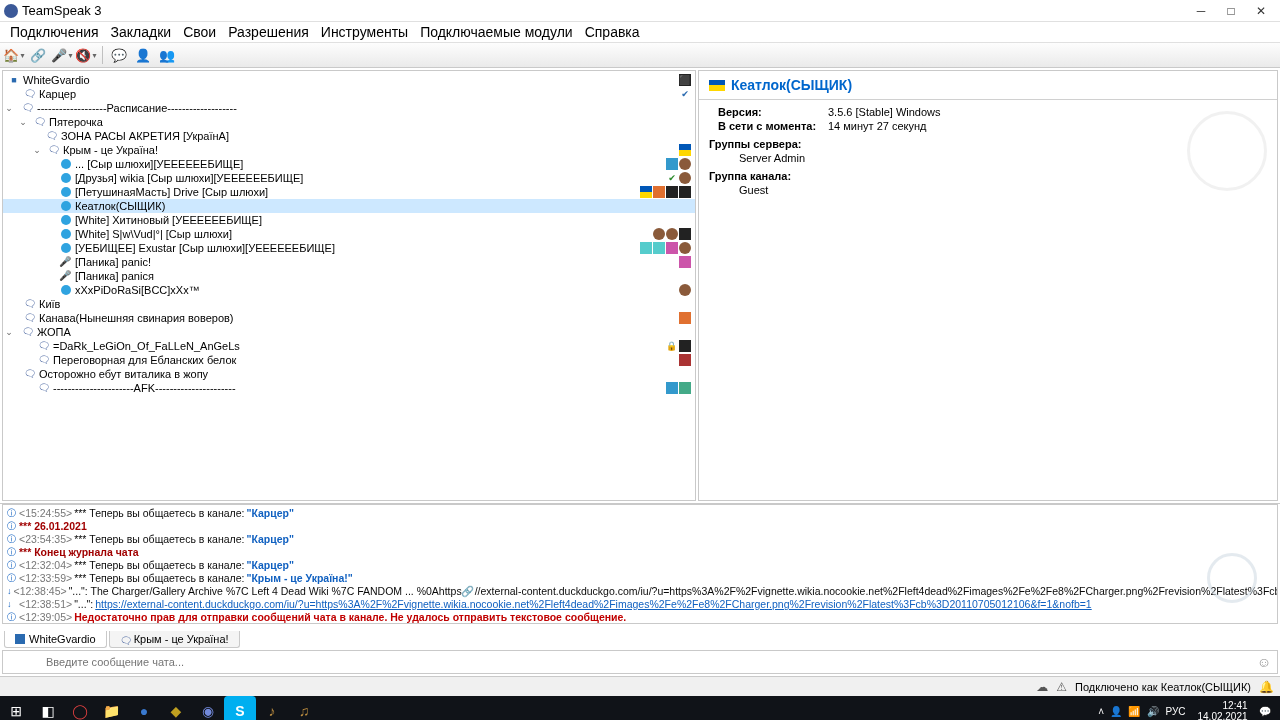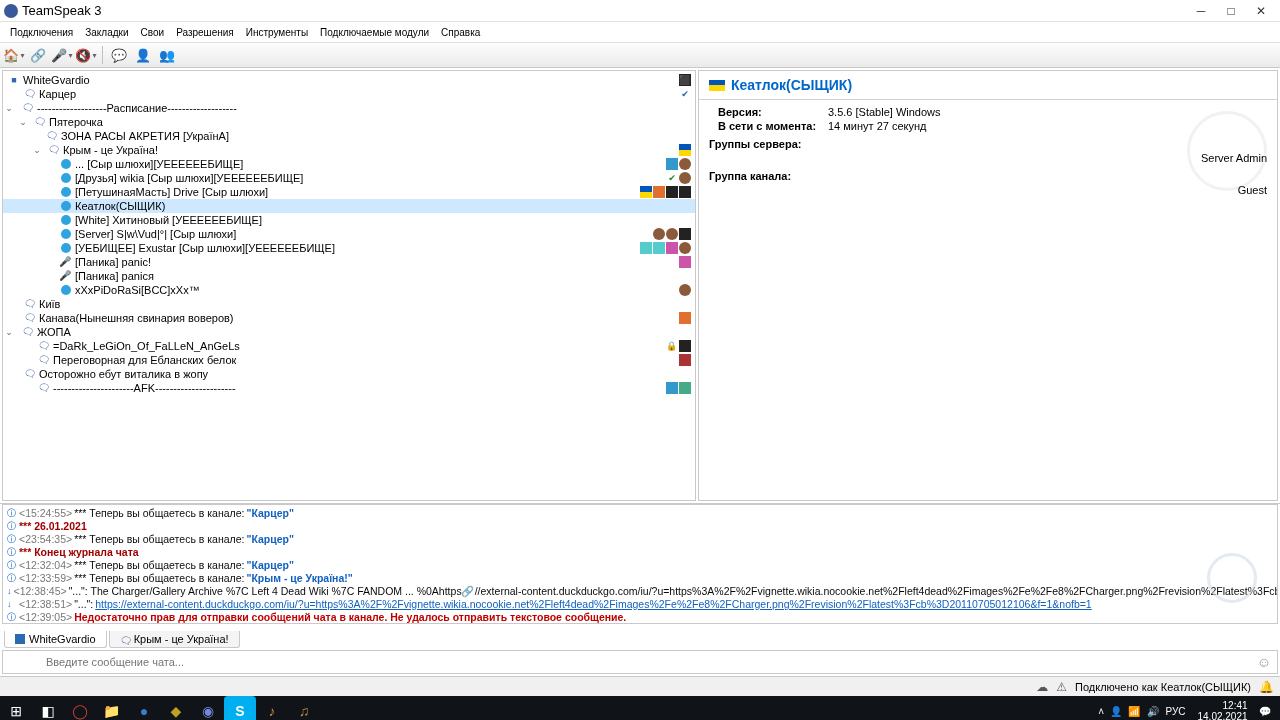--- a/index.html
+++ b/index.html
@@ -6,21 +6,21 @@
 body { width:1280px; height:720px; overflow:hidden; background:#fff; font-size:11px; color:#000; }
 
 
 .titlebar { height:22px; display:flex; align-items:center; padding:0 4px; background:#fff; border-bottom:1px solid #e0e0e0; }
 .titlebar .app-icon { width:14px; height:14px; margin-right:4px; border-radius:50%; background:#3b5998; display:inline-block; }
 .titlebar .title { font-size:13px; }
 .win-ctrls { margin-left:auto; display:flex; }
 .win-ctrls div { width:30px; height:20px; display:flex; align-items:center; justify-content:center; font-size:12px; color:#333; }
 
 
-.menubar { height:20px; display:flex; align-items:center; padding:0 4px; background:#fff; font-size:10px; }
+.menubar { height:20px; display:flex; align-items:center; padding:0 4px; background:#fff; font-size:14px; }
 .menubar span { padding:2px 6px; cursor:default; }
 
 
 .toolbar { height:26px; display:flex; align-items:center; gap:4px; padding:0 4px; background:linear-gradient(#fdfdfd,#eaeaea); border-top:1px solid #e0e0e0; border-bottom:1px solid #c9c9c9; }
 .tbtn { width:20px; height:20px; display:flex; align-items:center; justify-content:center; font-size:13px; color:#444; border-radius:2px; }
 .tbtn.drop::after { content:"▾"; font-size:8px; margin-left:1px; color:#666; }
 .tsep { width:1px; height:18px; background:#c0c0c0; margin:0 2px; }
 
 
 .main { display:flex; height:436px; border-bottom:1px solid #c9c9c9; }
@@ -54,21 +54,21 @@
 .badge.head { background:#8a5a3a; border-radius:50%; }
 
 
 .info-head { padding:6px 10px; display:flex; align-items:center; gap:6px; border-bottom:1px solid #d0d0d0; }
 .info-head .flag { width:16px; height:11px; background:linear-gradient(#0057b7 50%,#ffd700 50%); display:inline-block; }
 .info-head .name { color:#0066cc; font-size:14px; font-weight:600; }
 .info-body { padding:6px 10px; font-size:11px; }
 .info-body .row { display:flex; margin-bottom:2px;margin-left:9px; }
 .info-body .k { width:110px; font-weight:bold; }
 .info-body .sec { font-weight:bold; margin-top:6px; margin-bottom:2px; }
-.info-body .val-indent { margin-left:30px;text-align:right; }
+.info-body .val-indent { margin-left:30px; }
 .ts-logo { position:absolute; right:10px; top:40px; width:80px; height:80px; opacity:0.12; border:3px solid #888; border-radius:50%; }
 
 
 .chat { height:120px; border:1px solid #c9c9c9; margin:0 2px 2px 2px; padding:2px 4px; overflow:auto; font-size:10.5px; line-height:13px; background:#fff; position:relative; }
 .chat .line { display:flex; gap:2px; white-space:nowrap; }
 .chat .ico { color:#1060c0; font-size:9px; width:10px; }
 .chat .ts { color:#777; }
 .chat .sys { color:#0a0a0a; }
 .chat .chname { color:#1060c0; font-weight:bold; }
 .chat .bold-red { color:#a00000; font-weight:bold; }
@@ -217,21 +217,21 @@
           <span class="lbl">Кеатлок(СЫЩИК)</span>
         </div>
       <div class="trow">
           <span class="indent" style="width:56px"></span>
           <span class="cicon client"></span>
           <span class="lbl">[White] Хитиновый [УЕЕЕЕЕЕБИЩЕ]</span>
         </div>
       <div class="trow">
           <span class="indent" style="width:56px"></span>
           <span class="cicon client"></span>
-          <span class="lbl">[Server] S|w\Vud|°| [Сыр шлюхи]</span>
+          <span class="lbl">[White] S|w\Vud|°| [Сыр шлюхи]</span>
           <span class="badges">
             <span class="badge head"></span>
             <span class="badge head"></span>
             <span class="badge sq-blk"></span>
           </span>
         </div>
       <div class="trow">
           <span class="indent" style="width:56px"></span>
           <span class="cicon client"></span>
           <span class="lbl">[УЕБИЩЕЕ] Exustar [Сыр шлюхи][УЕЕЕЕЕЕБИЩЕ]</span>

